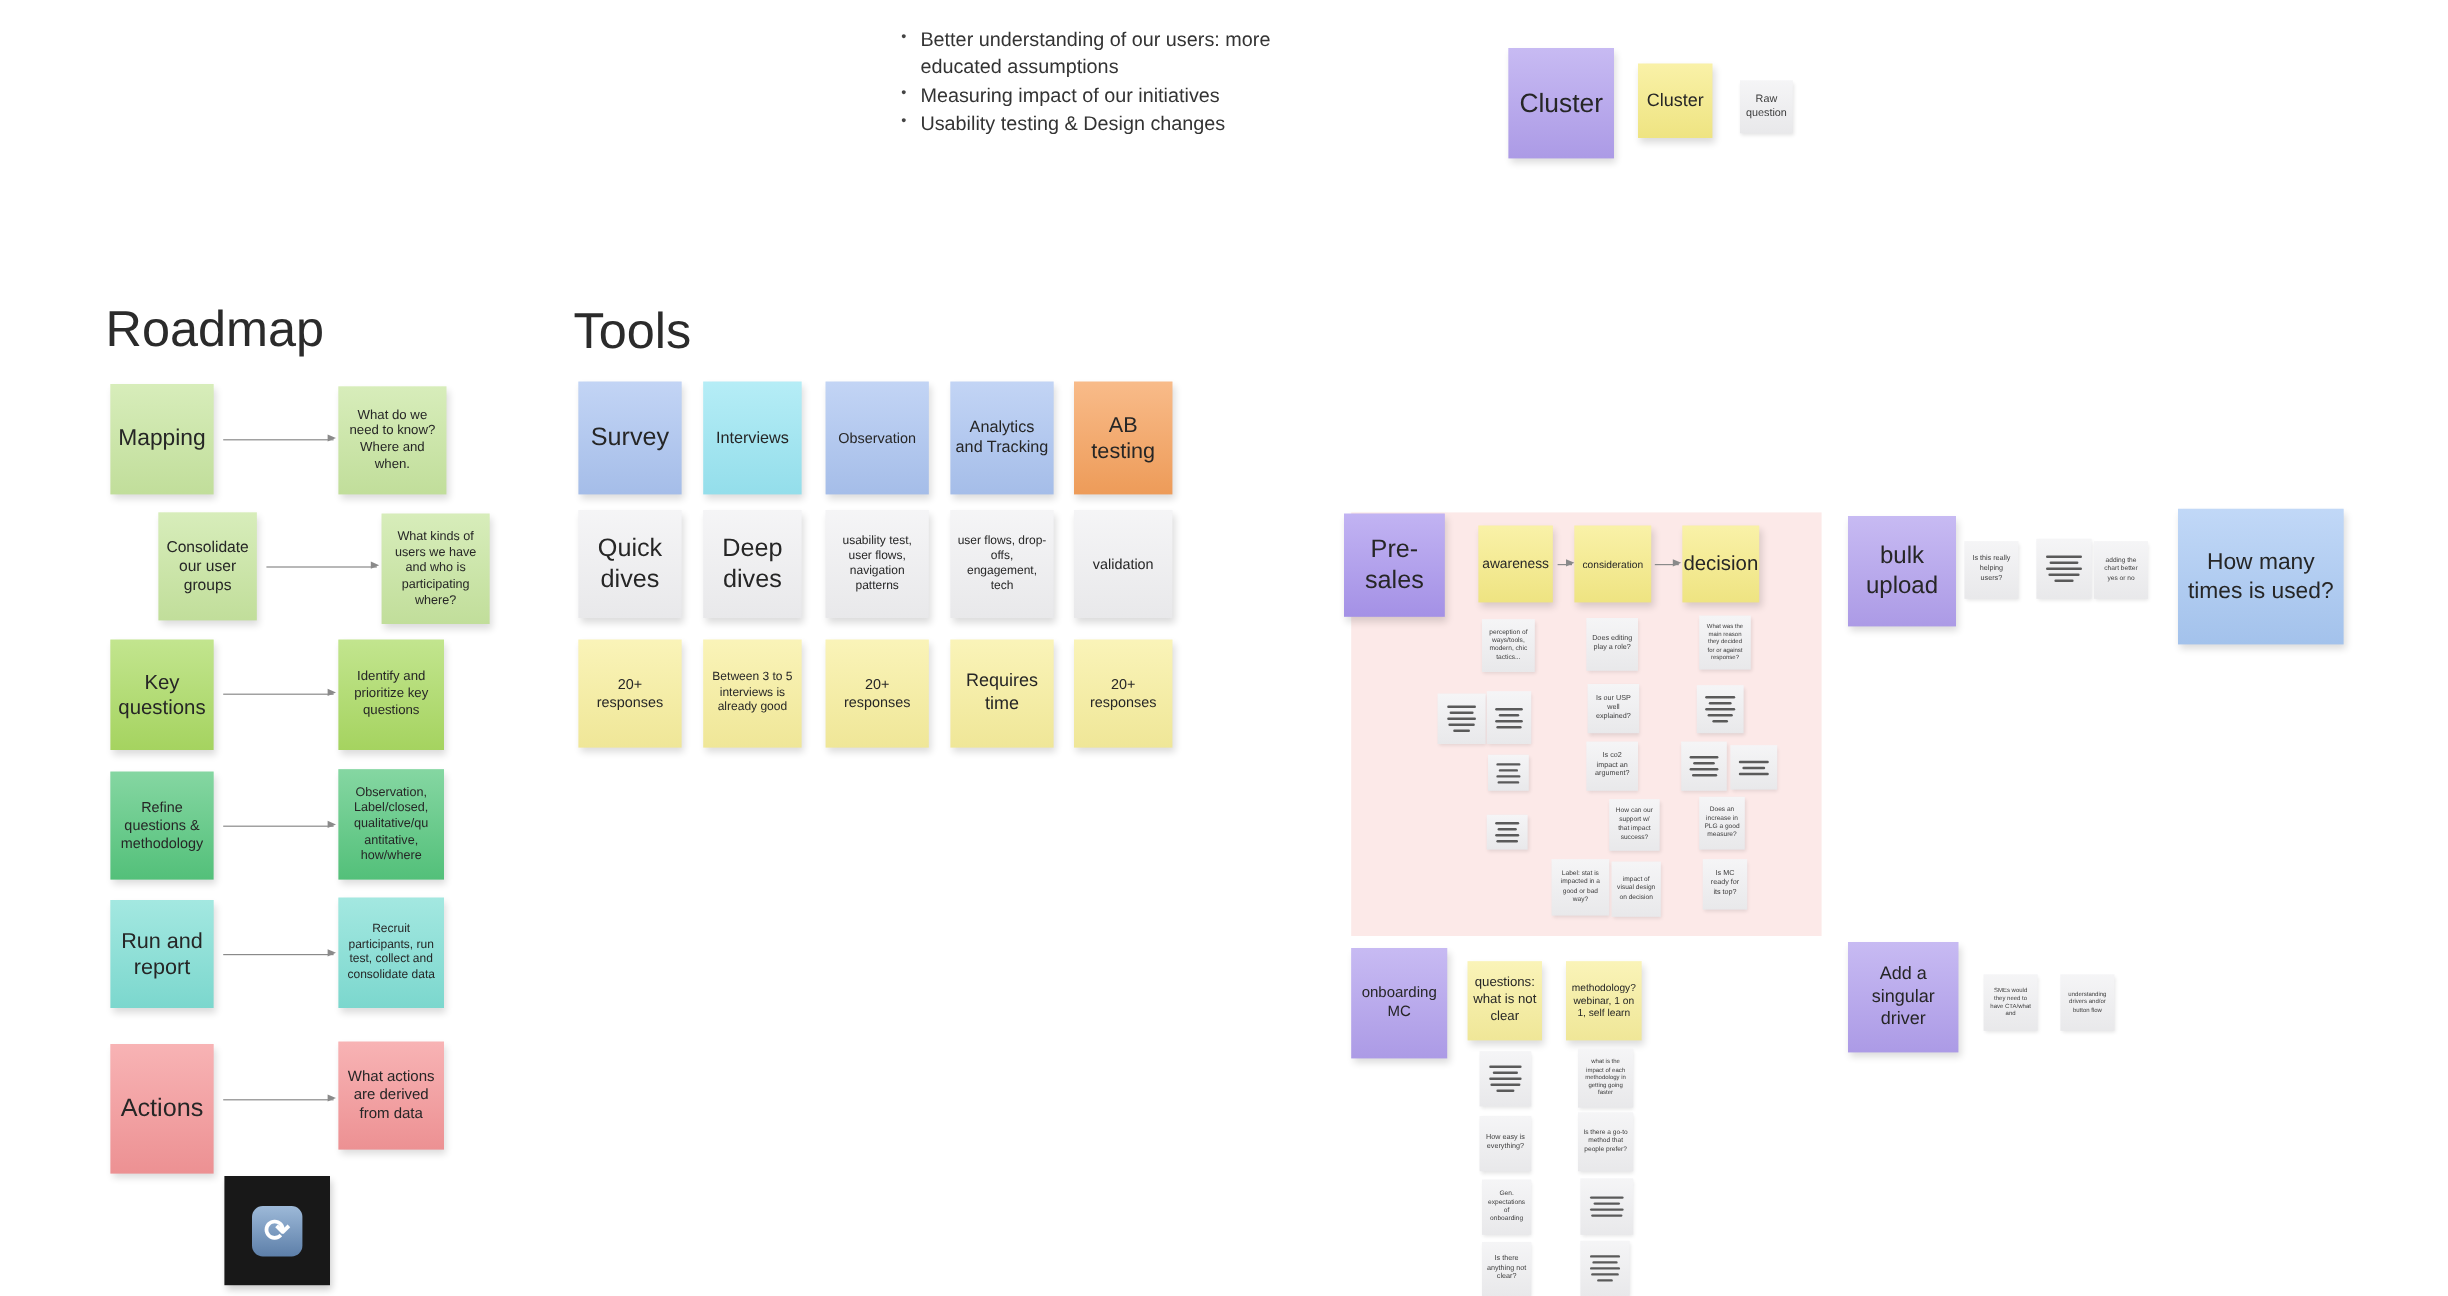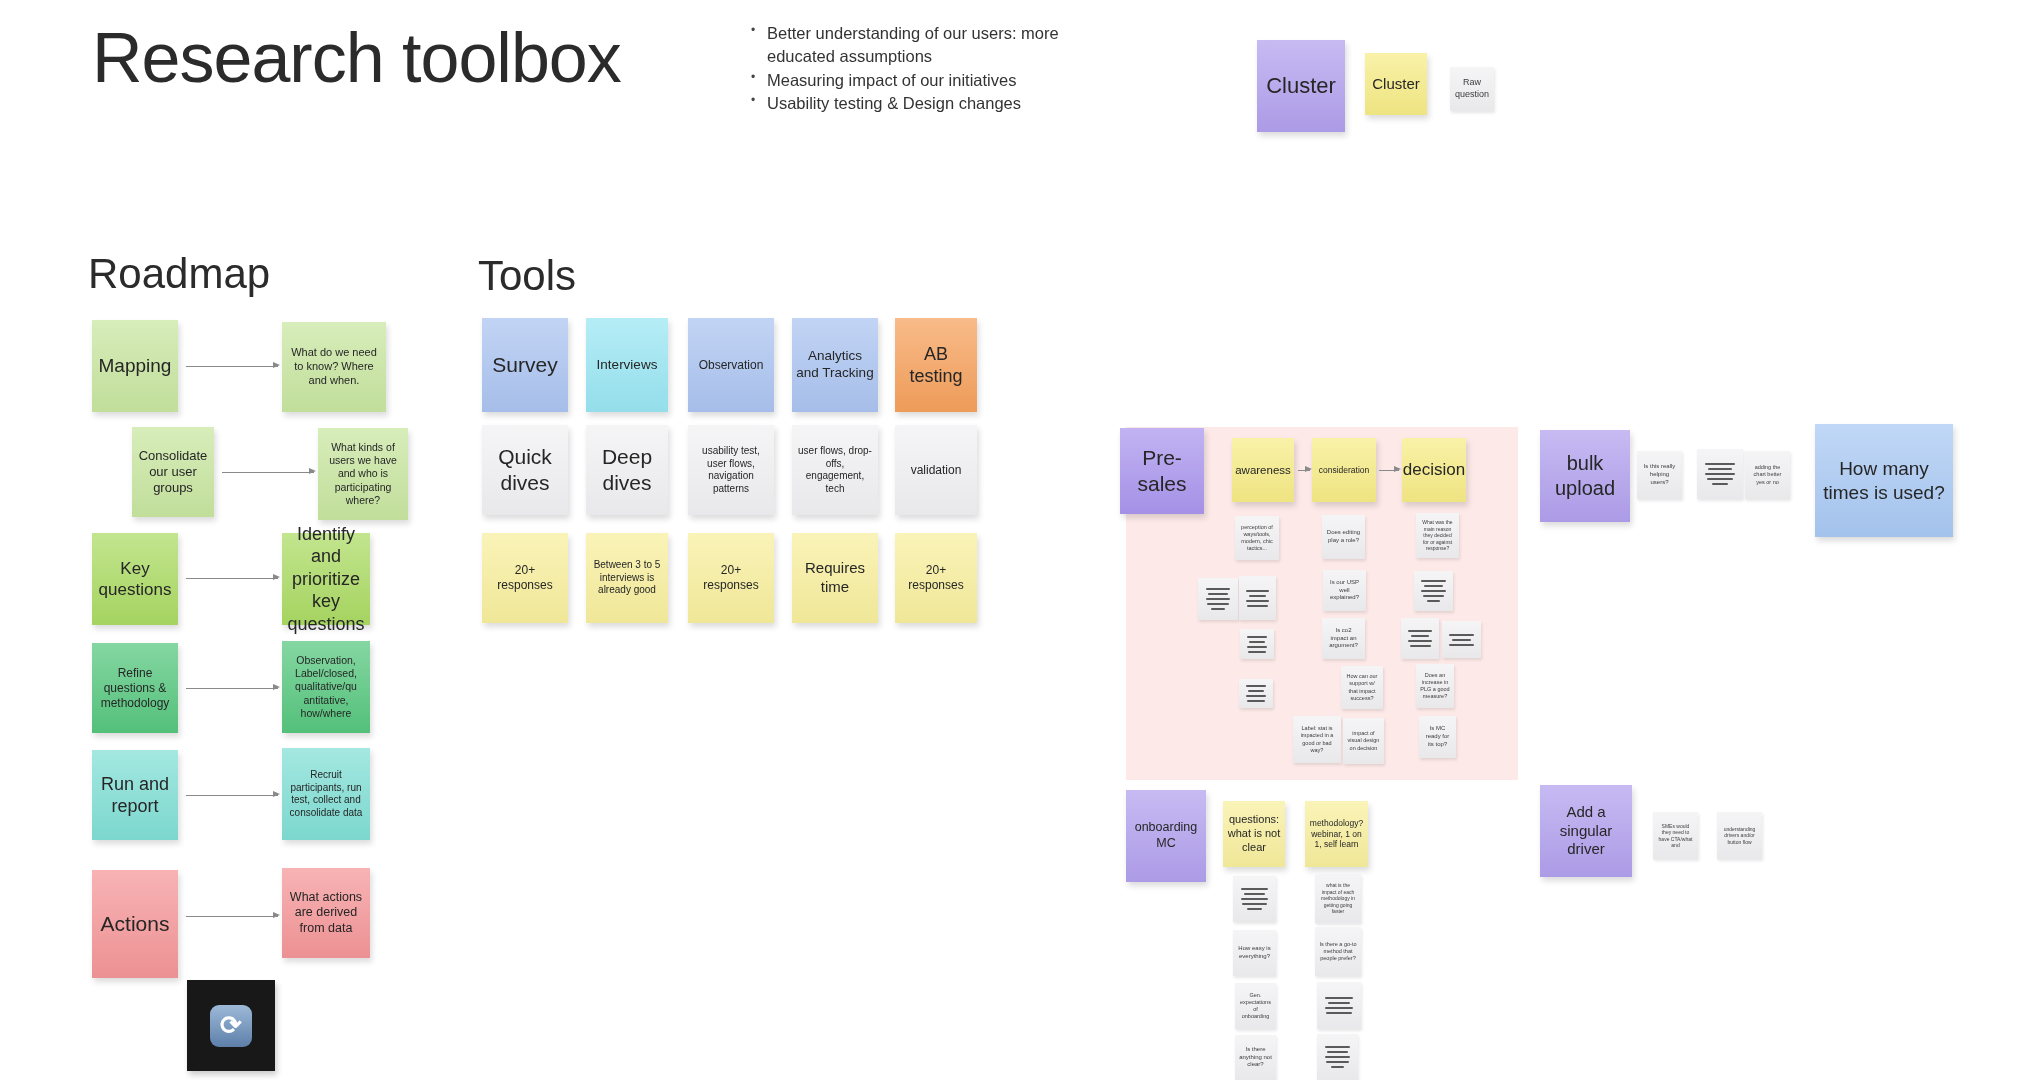--- a/index.html
+++ b/index.html
@@ -36,44 +36,43 @@
   .logo{position:absolute;left:187px;top:980px;width:88px;height:91px;background:#181818;
         display:flex;align-items:center;justify-content:center;box-shadow:2px 4px 6px rgba(0,0,0,.2);}
   .logo .emoji{width:42px;height:42px;border-radius:9px;background:linear-gradient(180deg,#9db9d8,#5d7fa9);
         display:flex;align-items:center;justify-content:center;color:#fff;font-size:26px;font-weight:bold;}
 </style>
 </head>
 <body>
 
 <div class="board">
 
-  <div class="board-title">Research toolbox</div>
   <ul class="bullets">
     <li>Better understanding of our users: more educated assumptions</li>
     <li>Measuring impact of our initiatives</li>
     <li>Usability testing &amp; Design changes</li>
   </ul>
 
   <div class="sticky c-purple" style="left:1257px;top:40px;width:88px;height:92px;font-size:22px">Cluster</div>
   <div class="sticky c-yellowflow" style="left:1365px;top:53px;width:62px;height:62px;font-size:15px">Cluster</div>
   <div class="sticky c-white micro" style="left:1450px;top:67px;width:44px;height:44px;font-size:9px">Raw question</div>
 
   <div class="section-heading" style="left:88px;top:250px">Roadmap</div>
 
   <div class="sticky c-green1" style="left:92px;top:320px;width:86px;height:92px;font-size:19px">Mapping</div>
   <div class="arrow" style="left:186px;top:366px;width:92px"></div>
-  <div class="sticky c-green1" style="left:282px;top:322px;width:104px;height:90px;font-size:11px">What do we need to know? Where and when.</div>
+  <div class="sticky c-green1" style="left:282px;top:322px;width:90px;height:90px;font-size:11px">What do we need to know? Where and when.</div>
 
   <div class="sticky c-green1" style="left:132px;top:427px;width:82px;height:90px;font-size:13px">Consolidate our user groups</div>
   <div class="arrow" style="left:222px;top:472px;width:92px"></div>
   <div class="sticky c-green1" style="left:318px;top:428px;width:90px;height:92px;font-size:10.5px">What kinds of users we have and who is participating where?</div>
 
   <div class="sticky c-green2" style="left:92px;top:533px;width:86px;height:92px;font-size:17px">Key questions</div>
   <div class="arrow" style="left:186px;top:578px;width:92px"></div>
-  <div class="sticky c-green2" style="left:282px;top:533px;width:88px;height:92px;font-size:18px">Identify and prioritize key questions</div>
+  <div class="sticky c-green2" style="left:282px;top:533px;width:88px;height:92px;font-size:11px">Identify and prioritize key questions</div>
 
   <div class="sticky c-green3" style="left:92px;top:643px;width:86px;height:90px;font-size:12px">Refine questions &amp; methodology</div>
   <div class="arrow" style="left:186px;top:688px;width:92px"></div>
   <div class="sticky c-green3" style="left:282px;top:641px;width:88px;height:92px;font-size:10.5px">Observation, Label/closed, qualitative/qu antitative, how/where</div>
 
   <div class="sticky c-teal" style="left:92px;top:750px;width:86px;height:90px;font-size:18px">Run and report</div>
   <div class="arrow" style="left:186px;top:795px;width:92px"></div>
   <div class="sticky c-teal" style="left:282px;top:748px;width:88px;height:92px;font-size:10px">Recruit participants, run test, collect and consolidate data</div>
 
   <div class="sticky c-red" style="left:92px;top:870px;width:86px;height:108px;font-size:21px">Actions</div>

